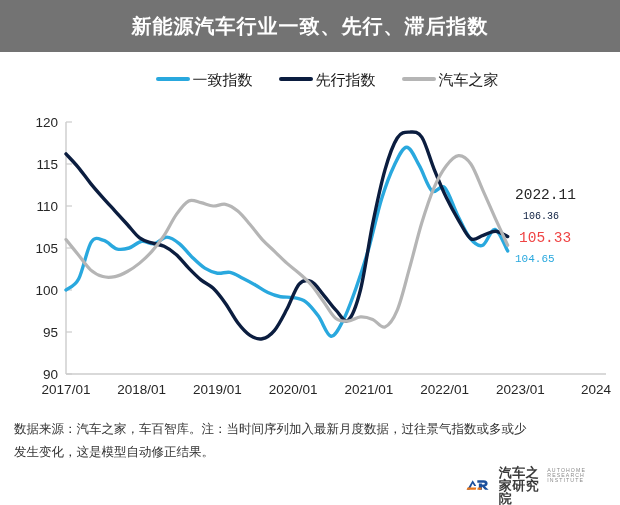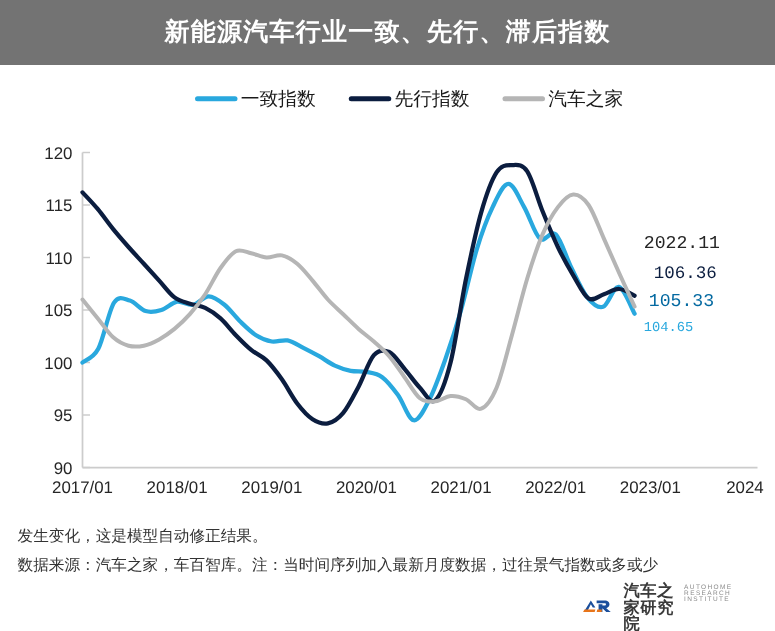--- a/index.html
+++ b/index.html
@@ -175,28 +175,28 @@
         <path d="M66.00,190.00 C68.10,188.18 74.41,187.06 78.62,179.08 C82.83,171.10 87.03,148.56 91.24,142.12 C95.44,135.68 99.65,139.32 103.86,140.44 C108.06,141.56 112.27,147.58 116.48,148.84 C120.68,150.10 124.89,149.26 129.10,148.00 C133.30,146.74 137.51,141.98 141.71,141.28 C145.92,140.58 150.13,144.50 154.33,143.80 C158.54,143.10 162.75,137.08 166.95,137.08 C171.16,137.08 175.37,140.44 179.57,143.80 C183.78,147.16 187.98,153.18 192.19,157.24 C196.40,161.30 200.60,165.50 204.81,168.16 C209.02,170.82 213.22,172.50 217.43,173.20 C221.63,173.90 225.84,171.52 230.05,172.36 C234.25,173.20 238.46,176.14 242.67,178.24 C246.87,180.34 251.08,182.58 255.29,184.96 C259.49,187.34 263.70,190.56 267.90,192.52 C272.11,194.48 276.32,195.88 280.52,196.72 C284.73,197.56 288.94,196.72 293.14,197.56 C297.35,198.40 301.56,198.68 305.76,201.76 C309.97,204.84 314.17,210.30 318.38,216.04 C322.59,221.78 326.79,235.64 331.00,236.20 C335.21,236.76 339.41,227.52 343.62,219.40 C347.83,211.28 352.03,199.38 356.24,187.48 C360.44,175.58 364.65,162.70 368.86,148.00 C373.06,133.30 377.27,113.00 381.48,99.28 C385.68,85.56 389.89,74.36 394.10,65.68 C398.30,57.00 402.51,47.20 406.71,47.20 C410.92,47.20 415.13,58.40 419.33,65.68 C423.54,72.96 427.75,87.24 431.95,90.88 C436.16,94.52 440.37,83.60 444.57,87.52 C448.78,91.44 452.98,106.00 457.19,114.40 C461.40,122.80 465.60,132.74 469.81,137.92 C474.02,143.10 478.22,146.88 482.43,145.48 C486.63,144.08 490.84,128.61 495.05,129.52 C499.25,130.43 505.56,147.37 507.67,150.94" fill="none" stroke="#29a8de" stroke-width="3.4" stroke-linecap="round" stroke-linejoin="round"></path>
         <path d="M66.00,53.92 C68.04,56.16 74.18,62.46 78.27,67.36 C82.36,72.26 86.45,78.28 90.54,83.32 C94.63,88.36 98.72,92.98 102.81,97.60 C106.90,102.22 110.98,106.56 115.07,111.04 C119.16,115.52 123.25,120.00 127.34,124.48 C131.43,128.96 135.52,134.84 139.61,137.92 C143.70,141.00 147.79,141.56 151.88,142.96 C155.97,144.36 160.06,144.36 164.15,146.32 C168.24,148.28 172.33,151.08 176.42,154.72 C180.51,158.36 184.60,163.96 188.69,168.16 C192.77,172.36 196.86,176.56 200.95,179.92 C205.04,183.28 209.13,184.40 213.22,188.32 C217.31,192.24 221.40,197.70 225.49,203.44 C229.58,209.18 233.67,217.44 237.76,222.76 C241.85,228.08 245.94,232.70 250.03,235.36 C254.12,238.02 258.21,239.56 262.30,238.72 C266.39,237.88 270.48,235.22 274.56,230.32 C278.65,225.42 282.74,217.02 286.83,209.32 C290.92,201.62 295.01,188.74 299.10,184.12 C303.19,179.50 307.28,179.78 311.37,181.60 C315.46,183.42 319.55,190.28 323.64,195.04 C327.73,199.80 331.82,205.96 335.91,210.16 C340.00,214.36 344.09,223.60 348.18,220.24 C352.27,216.88 356.35,206.10 360.44,190.00 C364.53,173.90 368.62,143.66 372.71,123.64 C376.80,103.62 380.89,84.16 384.98,69.88 C389.07,55.60 393.16,44.26 397.25,37.96 C401.34,31.66 405.43,32.22 409.52,32.08 C413.61,31.94 417.70,30.96 421.79,37.12 C425.88,43.28 429.97,58.96 434.06,69.04 C438.15,79.12 442.23,89.06 446.32,97.60 C450.41,106.14 454.50,113.42 458.59,120.28 C462.68,127.14 466.77,136.24 470.86,138.76 C474.95,141.28 479.04,136.66 483.13,135.40 C487.22,134.14 491.31,131.00 495.40,131.20 C499.49,131.40 505.62,135.68 507.67,136.58" fill="none" stroke="#0b1d3f" stroke-width="3.4" stroke-linecap="round" stroke-linejoin="round"></path>
         <path d="M66.00,139.60 C68.04,142.12 74.18,149.68 78.27,154.72 C82.36,159.76 86.45,166.20 90.54,169.84 C94.63,173.48 98.72,175.44 102.81,176.56 C106.90,177.68 110.98,177.40 115.07,176.56 C119.16,175.72 123.25,173.76 127.34,171.52 C131.43,169.28 135.52,166.48 139.61,163.12 C143.70,159.76 147.79,155.98 151.88,151.36 C155.97,146.74 160.06,141.56 164.15,135.40 C168.24,129.24 172.33,120.14 176.42,114.40 C180.51,108.66 184.60,102.92 188.69,100.96 C192.77,99.00 196.86,101.80 200.95,102.64 C205.04,103.48 209.13,105.72 213.22,106.00 C217.31,106.28 221.40,103.48 225.49,104.32 C229.58,105.16 233.67,107.68 237.76,111.04 C241.85,114.40 245.94,119.72 250.03,124.48 C254.12,129.24 258.21,135.12 262.30,139.60 C266.39,144.08 270.48,147.44 274.56,151.36 C278.65,155.28 282.74,159.48 286.83,163.12 C290.92,166.76 295.01,169.56 299.10,173.20 C303.19,176.84 307.28,180.20 311.37,184.96 C315.46,189.72 319.55,196.16 323.64,201.76 C327.73,207.36 331.82,215.34 335.91,218.56 C340.00,221.78 344.09,221.36 348.18,221.08 C352.27,220.80 356.35,217.16 360.44,216.88 C364.53,216.60 368.62,217.72 372.71,219.40 C376.80,221.08 380.89,228.50 384.98,226.96 C389.07,225.42 393.16,219.96 397.25,210.16 C401.34,200.36 405.43,182.72 409.52,168.16 C413.61,153.60 417.70,136.24 421.79,122.80 C425.88,109.36 429.97,97.04 434.06,87.52 C438.15,78.00 442.23,71.00 446.32,65.68 C450.41,60.36 454.50,55.88 458.59,55.60 C462.68,55.32 466.77,58.12 470.86,64.00 C474.95,69.88 479.04,81.78 483.13,90.88 C487.22,99.98 491.31,109.54 495.40,118.60 C499.49,127.66 505.62,140.79 507.67,145.23" fill="none" stroke="#b5b5b5" stroke-width="3.2" stroke-linecap="round" stroke-linejoin="round"></path>
         <line x1="455" y1="50" x2="522" y2="150" stroke="none"></line>
       </g>
   </svg>
 </div>
 
 <div style="position:absolute; left:515px; top:188px; width:100px;">
   <div class="ann-text" style="color:#262626; font-size:14.5px; line-height:1.0; margin-bottom:9px;">2022.11</div>
-  <div class="ann-text" style="color:#0b1d3f; font-size:14px; line-height:1.0; margin-left:8px; margin-bottom:9px;">106.36</div>
-  <div class="ann-text" style="color:#0369a1; font-size:14.5px; line-height:1.0; margin-left:4px; margin-bottom:9px;">105.33</div>
+  <div class="ann-text" style="color:#0b1d3f; font-size:10px; line-height:1.0; margin-left:8px; margin-bottom:9px;">106.36</div>
+  <div class="ann-text" style="color:#ef4444; font-size:14.5px; line-height:1.0; margin-left:4px; margin-bottom:9px;">105.33</div>
   <div class="ann-text" style="color:#29a8de; font-size:11px; line-height:1.0;">104.65</div>
 </div>
 
 <div id="footer-note">
+  <div>数据来源：汽车之家，车百智库。注：当时间序列加入最新月度数据，过往景气指数或多或少</div>
   <div>发生变化，这是模型自动修正结果。</div>
-  <div>数据来源：汽车之家，车百智库。注：当时间序列加入最新月度数据，过往景气指数或多或少</div>
 </div>
 
 <div id="logo">
   <svg class="logo-mark" width="52" height="24" viewBox="0 0 52 24">
     <path d="M2 21 L13 3 L20 14 L16 14 L13 9 L7 21 Z" fill="#1b4f9c"></path>
     <path d="M22 3 L34 3 C40 3 42 6 42 9 C42 12 40 14 37 15 L44 21 L37 21 L31 15 L31 21 L25 21 L25 9 L31 9 L31 11 L34 11 C36 11 36.5 10 36.5 9 C36.5 8 36 7.5 34 7.5 L22 7.5 Z" fill="#1b4f9c"></path>
     <path d="M1 21 L19 21 L20 17 L3 17 Z" fill="#e8751a"></path>
     <path d="M22 21 L30 21 L30 17 L23 17 Z" fill="#e8751a"></path>
   </svg>
   <div class="logo-words">

